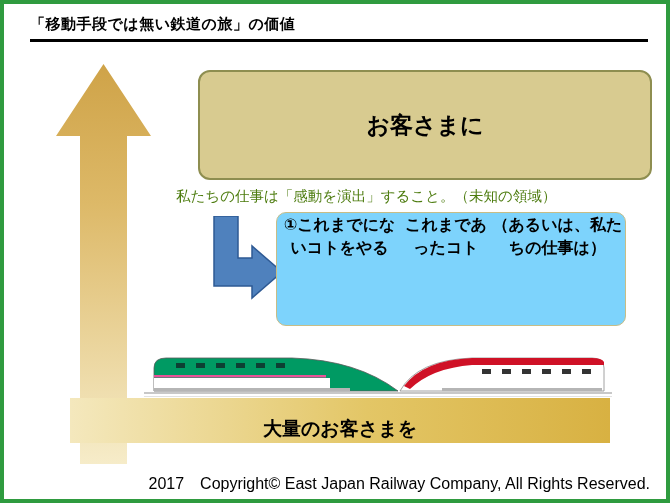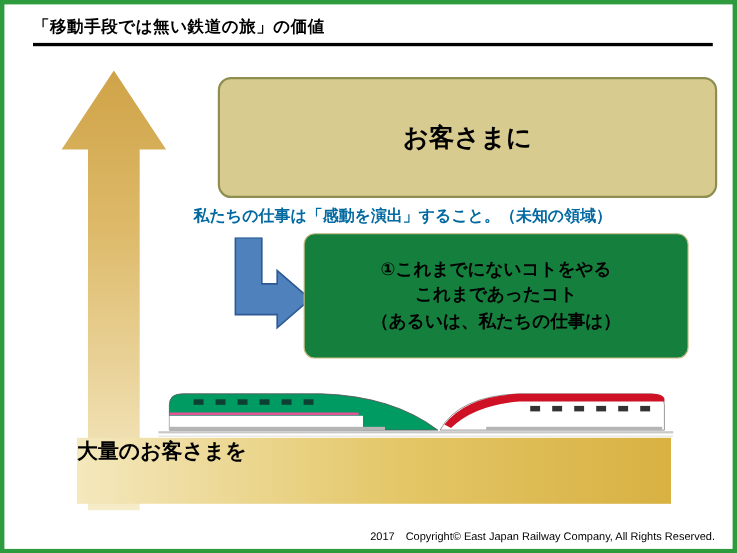--- a/index.html
+++ b/index.html
@@ -15,38 +15,38 @@
   }
   .arrow-up{position:absolute;left:52px;top:60px;}
   .value-box{
     position:absolute;left:170px;top:66px;width:450px;height:106px;
     background:#d8cb90;border:2px solid #8e8e50;border-radius:12px;
     display:flex;flex-direction:column;justify-content:center;
     text-align:center;font-size:23px;font-weight:bold;line-height:1.5;margin-left:24px;
   }
   .red-note{
     position:absolute;left:172px;top:183px;
-    font-size:14.5px;font-weight:bold;color:#0369a1;white-space:nowrap;
+    font-size:14.5px;font-weight:normal;color:#4d7c0f;white-space:nowrap;
   }
   .bent-arrow{position:absolute;left:198px;top:212px;}
   .detail-box{
     position:absolute;left:272px;top:208px;width:348px;height:112px;
-    background:#15803d;border:1px solid #c8bd85;border-radius:10px;
-    display:flex;flex-direction:column;justify-content:center;
+    background:#7dd3fc;border:1px solid #c8bd85;border-radius:10px;
+    display:flex;flex-direction:row;justify-content:center;
     text-align:center;font-size:16px;font-weight:bold;line-height:1.45;
   }
   .trains{position:absolute;left:138px;top:338px;}
   .bottom-bar{
-    position:absolute;left:66px;top:394px;width:540px;height:60px;
+    position:absolute;left:66px;top:394px;width:540px;height:45px;
     background:linear-gradient(90deg,#f4e8bd 0%,#e3c666 55%,#d8b142 100%);
-    display:flex;flex-direction:row;justify-content:space-between;
+    display:flex;flex-direction:column;justify-content:flex-end;
     text-align:center;font-size:19px;font-weight:bold;line-height:1.4;
   }
   .footer{
-    position:absolute;right:16px;bottom:4px;font-size:10px;color:#000;
+    position:absolute;right:16px;bottom:4px;font-size:16px;color:#000;
   }
 </style>
 </head>
 <body>
 
 <div class="slide">
 
   <div class="title">「移動手段では無い鉄道の旅」の価値</div>
 
   <svg class="arrow-up" width="95" height="400" viewBox="0 0 95 400" aria-hidden="true">

